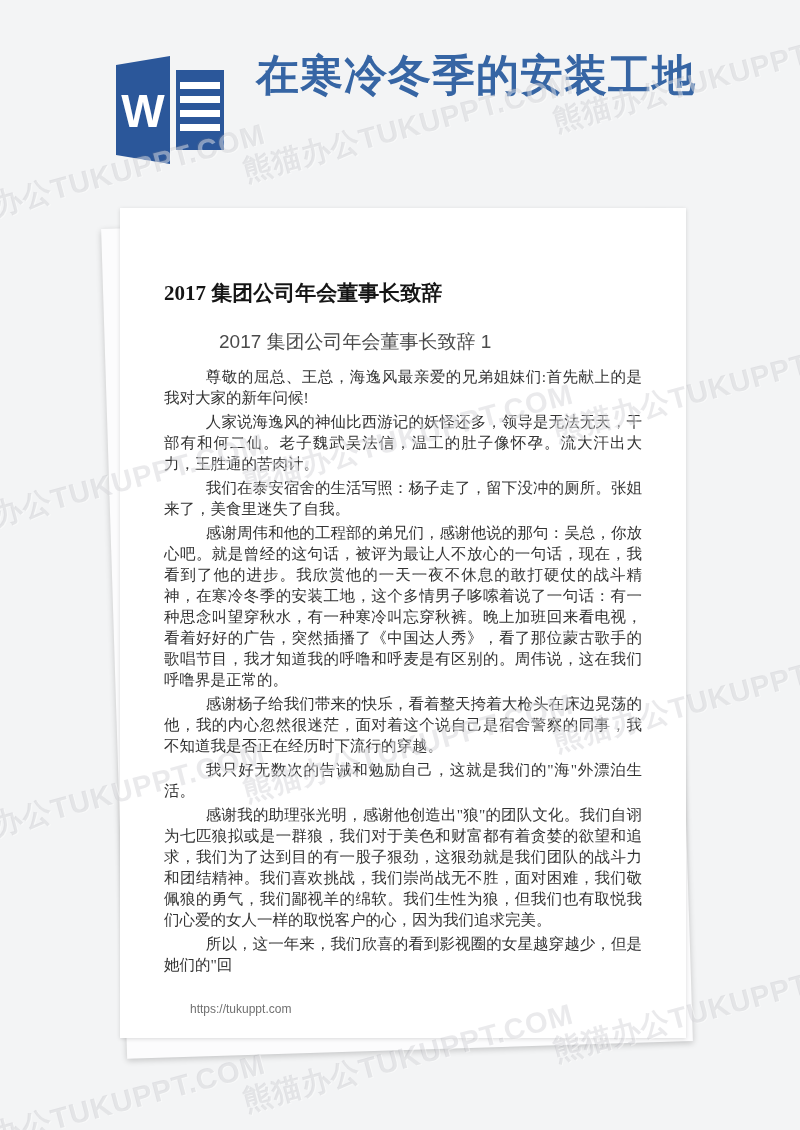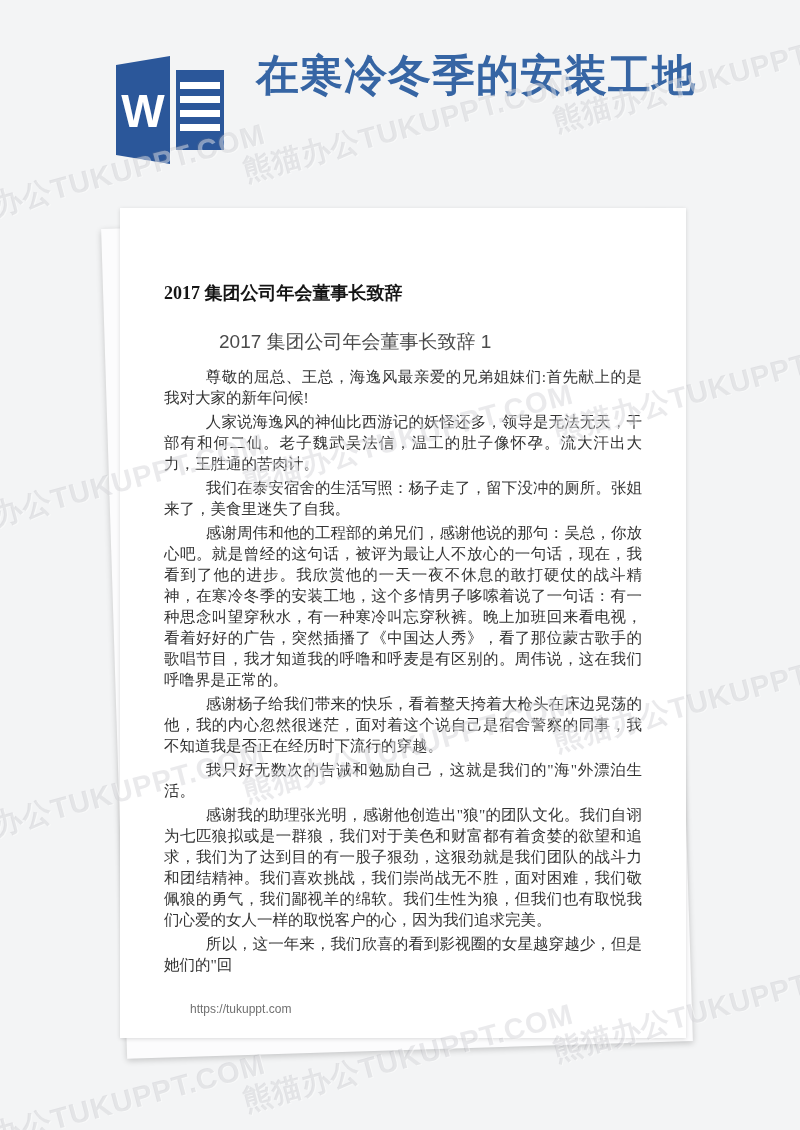--- a/index.html
+++ b/index.html
@@ -26,21 +26,21 @@
     transform:translate(-6px,12px) rotate(-1.8deg);
     box-shadow:0 2px 6px rgba(0,0,0,0.20);
   }
   .paper{
     left:120px;top:208px;width:566px;height:830px;
     box-shadow:0 1px 4px rgba(0,0,0,0.14);
     box-sizing:border-box;
     padding:70px 44px 0 44px;
   }
   .doc-title{
-    margin:0;font-size:18px;line-height:30px;font-weight:bold;color:#151515;
+    margin:0;font-size:21px;line-height:30px;font-weight:bold;color:#151515;
     font-family:"Liberation Serif","DejaVu Serif",serif;
   }
   .doc-subtitle{
     margin:24px 0 0 0;padding-left:55px;
     font-size:19px;line-height:20px;color:#4a4a4a;
     font-family:Liberation Sans, sans-serif;
   }
   .doc-body{margin-top:14px;}
   .para{
     margin:3px 0 0 0;

